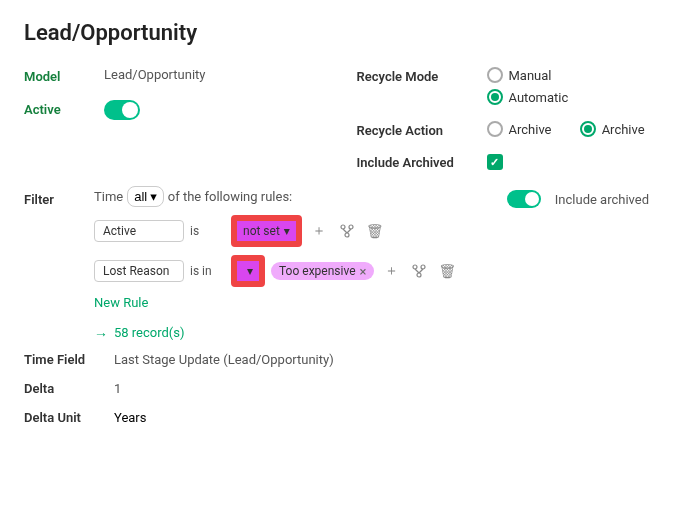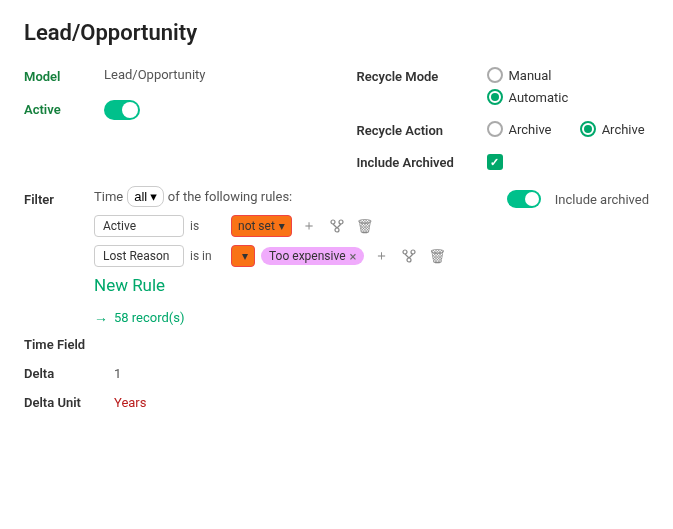--- a/index.html
+++ b/index.html
@@ -151,24 +151,24 @@
       background: #fff;
       font-size: 12px;
       min-width: 90px;
     }
     .filter-op {
       font-size: 12px;
       color: #555;
       min-width: 35px;
     }
     .filter-select {
-      border: 1px solid #ef4444;
+      border: 6px solid #ef4444;
       border-radius: 4px;
       padding: 3px 6px;
-      background: #f97316;
+      background: #d946ef;
       font-size: 12px;
       cursor: pointer;
       display: flex; align-items: center; gap: 4px;
     }
     .tag-pill {
       display: inline-flex;
       align-items: center;
       gap: 4px;
       background: #f0abfc;
       border-radius: 12px;
@@ -185,21 +185,21 @@
       width: 22px; height: 22px;
       display: flex; align-items: center; justify-content: center;
       cursor: pointer;
       color: #888;
       font-size: 14px;
       border-radius: 3px;
     }
     .new-rule-link {
       color: #00a86b;
       cursor: pointer;
-      font-size: 17px;
+      font-size: 13px;
       margin-bottom: 6px;
       display: inline-block;
     }
     .records-link {
       display: flex;
       align-items: center;
       gap: 6px;
       color: #00a86b;
       font-size: 13px;
     }
@@ -364,23 +364,24 @@
   </div>
 
   <div style="display:flex; align-items:center; gap:6px; padding-top:4px; margin-left:auto;">
     <div class="toggle-sm"></div>
     <span style="font-size:13px;color:#555;">Include archived</span>
   </div>
 </div>
 
 <div class="time-field-row">
   <span class="tf-label">Time Field</span>
+  <span style="color:#555;font-size:13px;">Last Stage Update (Lead/Opportunity)</span>
 </div>
 
 <div class="delta-row">
   <span class="tf-label">Delta</span>
   <span style="color:#555;font-size:13px;">1</span>
 </div>
 
 <div class="delta-unit-row">
   <span class="tf-label">Delta Unit</span>
-  <span style="color:#b91c1c;font-size:13px;">Years</span>
+  <span style="color:#000000;font-size:13px;">Years</span>
 </div>
 
 </body></html>

